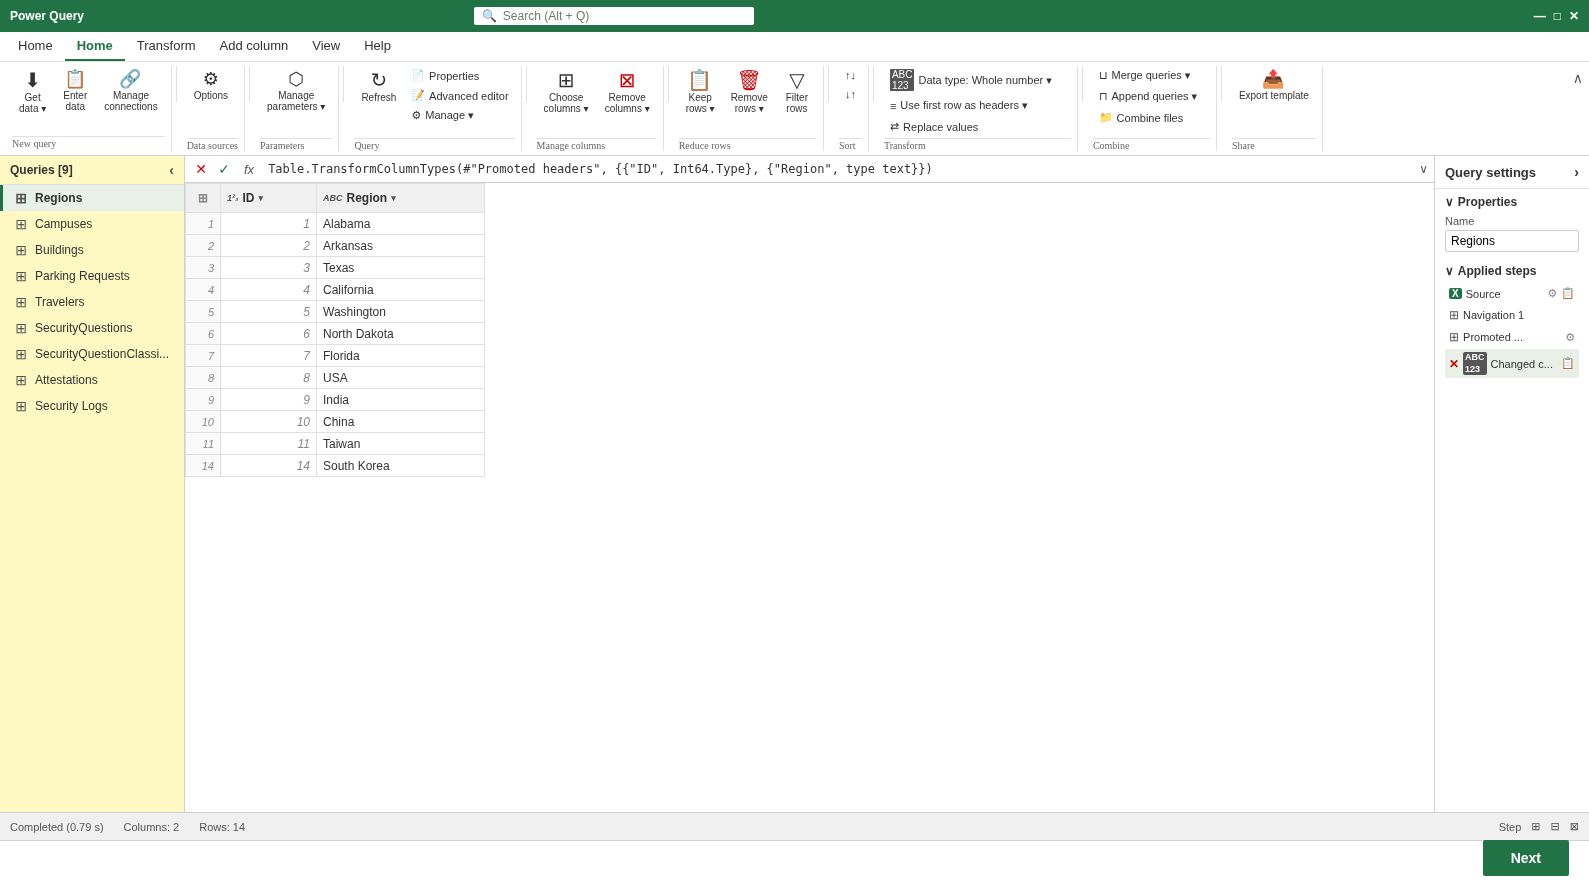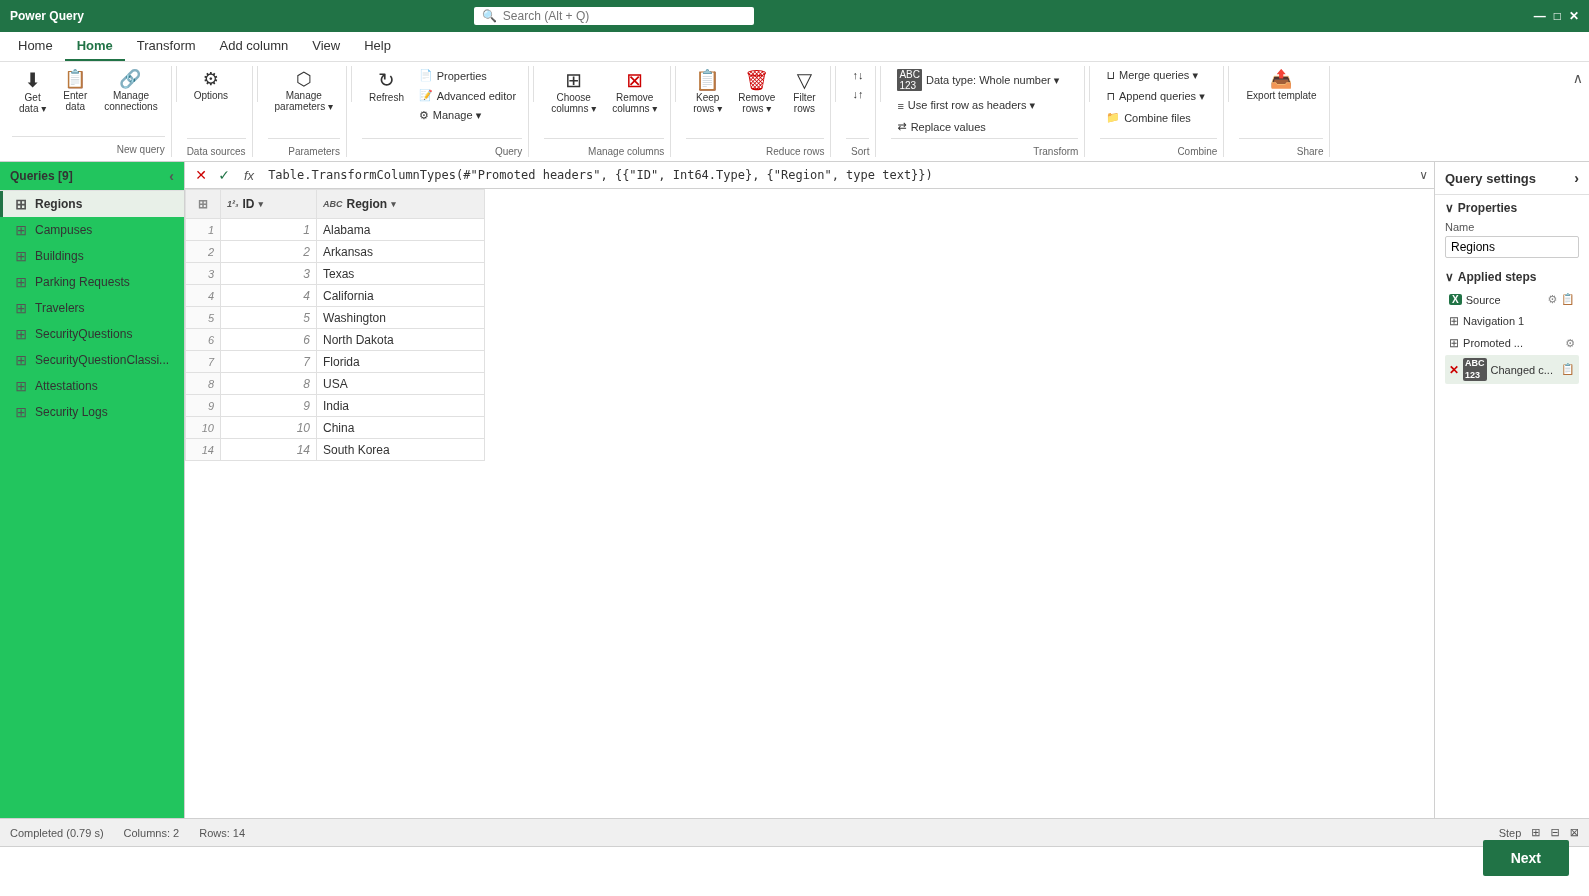--- a/index.html
+++ b/index.html
@@ -26,21 +26,21 @@
     .ribbon-btn .btn-icon { font-size: 20px; line-height: 1; }
     .ribbon-btn .btn-label { font-size: 10px; text-align: center; white-space: nowrap; }
     .ribbon-btn-sm { display: flex; align-items: center; padding: 2px 5px; cursor: pointer; border-radius: 2px; gap: 4px; border: 1px solid transparent; font-size: 11px; white-space: nowrap; }
 
     .ribbon-col { display: flex; flex-direction: column; gap: 1px; justify-content: flex-start; }
 
     
     .main-area { display: flex; flex: 1; overflow: hidden; }
 
     
-    .sidebar { width: 185px; background: #22c55e; border-right: 1px solid #d0d0d0; display: flex; flex-direction: column; overflow: hidden; }
+    .sidebar { width: 185px; background: #fef9c3; border-right: 1px solid #d0d0d0; display: flex; flex-direction: column; overflow: hidden; }
     .sidebar-header { display: flex; align-items: center; justify-content: space-between; padding: 6px 10px; font-weight: 600; font-size: 12px; border-bottom: 1px solid #e0e0e0; }
     .sidebar-list { flex: 1; overflow-y: auto; }
     .sidebar-item { display: flex; align-items: center; padding: 5px 10px; gap: 6px; cursor: pointer; font-size: 12px; border-left: 3px solid transparent; }
     .sidebar-item.active { background: #e8f0e8; border-left: 3px solid #217346; font-weight: 600; }
     .sidebar-item-icon { font-size: 14px; color: #555; width: 16px; text-align: center; }
 
     
     .formula-bar { background: white; border-bottom: 1px solid #d0d0d0; display: flex; align-items: center; padding: 3px 6px; gap: 6px; }
     .formula-bar-btns { display: flex; gap: 3px; align-items: center; }
     .formula-bar-btn { cursor: pointer; font-size: 14px; width: 20px; height: 20px; display: flex; align-items: center; justify-content: center; border-radius: 2px; }
@@ -81,25 +81,25 @@
     .step-label { flex: 1; overflow: hidden; text-overflow: ellipsis; white-space: nowrap; }
     .step-gear { cursor: pointer; color: #888; font-size: 11px; }
 
     
     .status-bar { background: #f0f0f0; border-top: 1px solid #d0d0d0; height: 28px; display: flex; align-items: center; padding: 0 10px; font-size: 11px; color: #555; gap: 20px; }
     .status-right { margin-left: auto; display: flex; gap: 10px; align-items: center; }
 
     
     .next-btn { background: #217346; color: white; border: none; padding: 10px 28px; font-size: 14px; font-weight: 600; cursor: pointer; position: absolute; bottom: 20px; right: 20px; border-radius: 2px; }
 
-    .bottom-bar { background: white; border-top: 1px solid #d0d0d0; height: 50px; display: flex; align-items: center; padding: 0 10px; position: relative; }
+    .bottom-bar { background: white; border-top: 1px solid #d0d0d0; height: 56px; display: flex; align-items: center; padding: 0 10px; position: relative; }
 
     .divider-v { width: 1px; background: #e0e0e0; height: 36px; margin: 0 4px; }
 
-    .ribbon-section-title { font-size: 10px; color: #666; text-align: right; border-top: 1px solid #e0e0e0; margin-top: 2px; padding-top: 7px; }
+    .ribbon-section-title { font-size: 10px; color: #666; text-align: left; border-top: 1px solid #e0e0e0; margin-top: 2px; padding-top: 1px; font-family: Liberation Serif, serif; }
   </style>
 </head>
 <body>
 
 <div class="title-bar">
   <span>Power Query</span>
   <div class="title-search">
     <span>🔍</span>
     <input type="text" style="border: none; outline: none; font-size: 12px; color: rgb(85, 85, 85); background: transparent; width: 200px;" placeholder="Search (Alt + Q)">
   </div>
@@ -421,20 +421,25 @@
       <td class="row-num-col">9</td>
       <td style="text-align:right;color:#888;font-style:italic;">9</td>
       <td>India</td>
     </tr>
             <tr>
       <td class="row-num-col">10</td>
       <td style="text-align:right;color:#888;font-style:italic;">10</td>
       <td>China</td>
     </tr>
             <tr>
+      <td class="row-num-col">11</td>
+      <td style="text-align:right;color:#888;font-style:italic;">11</td>
+      <td>Taiwan</td>
+    </tr>
+            <tr>
       <td class="row-num-col">14</td>
       <td style="text-align:right;color:#888;font-style:italic;">14</td>
       <td>South Korea</td>
     </tr>
           </tbody>
       </table>
     </div>
   </div>
 
   <div class="right-panel">

